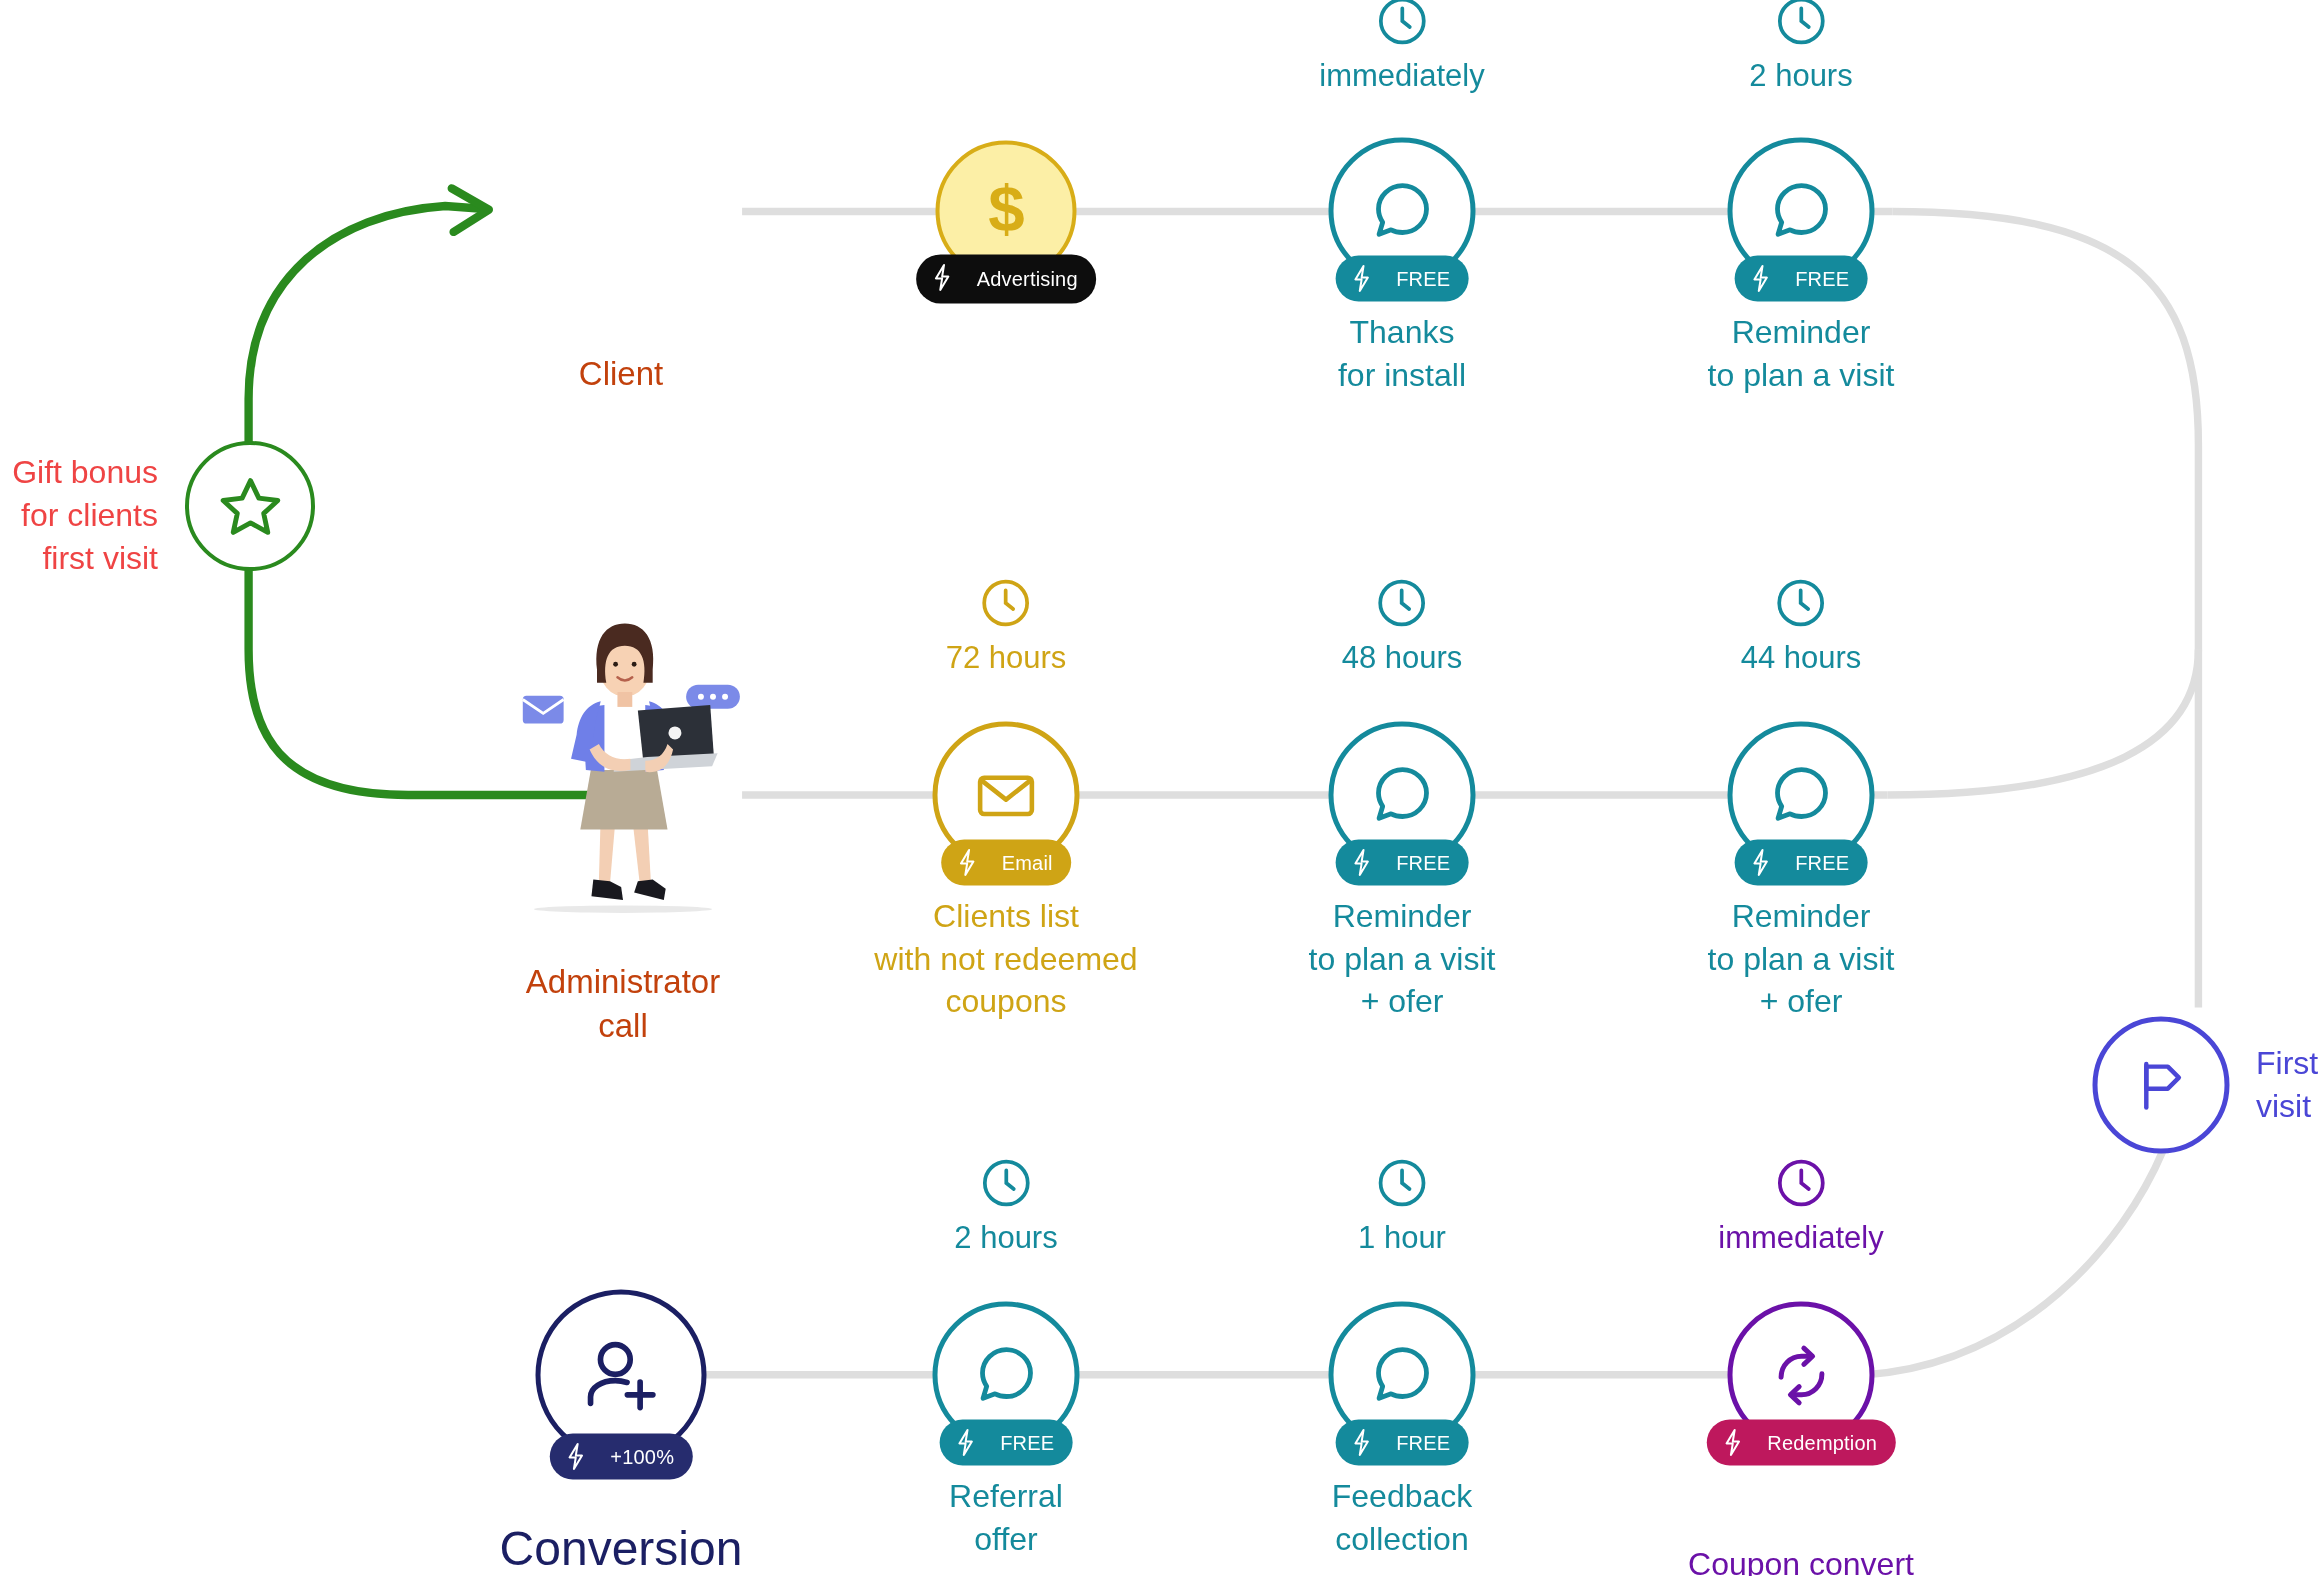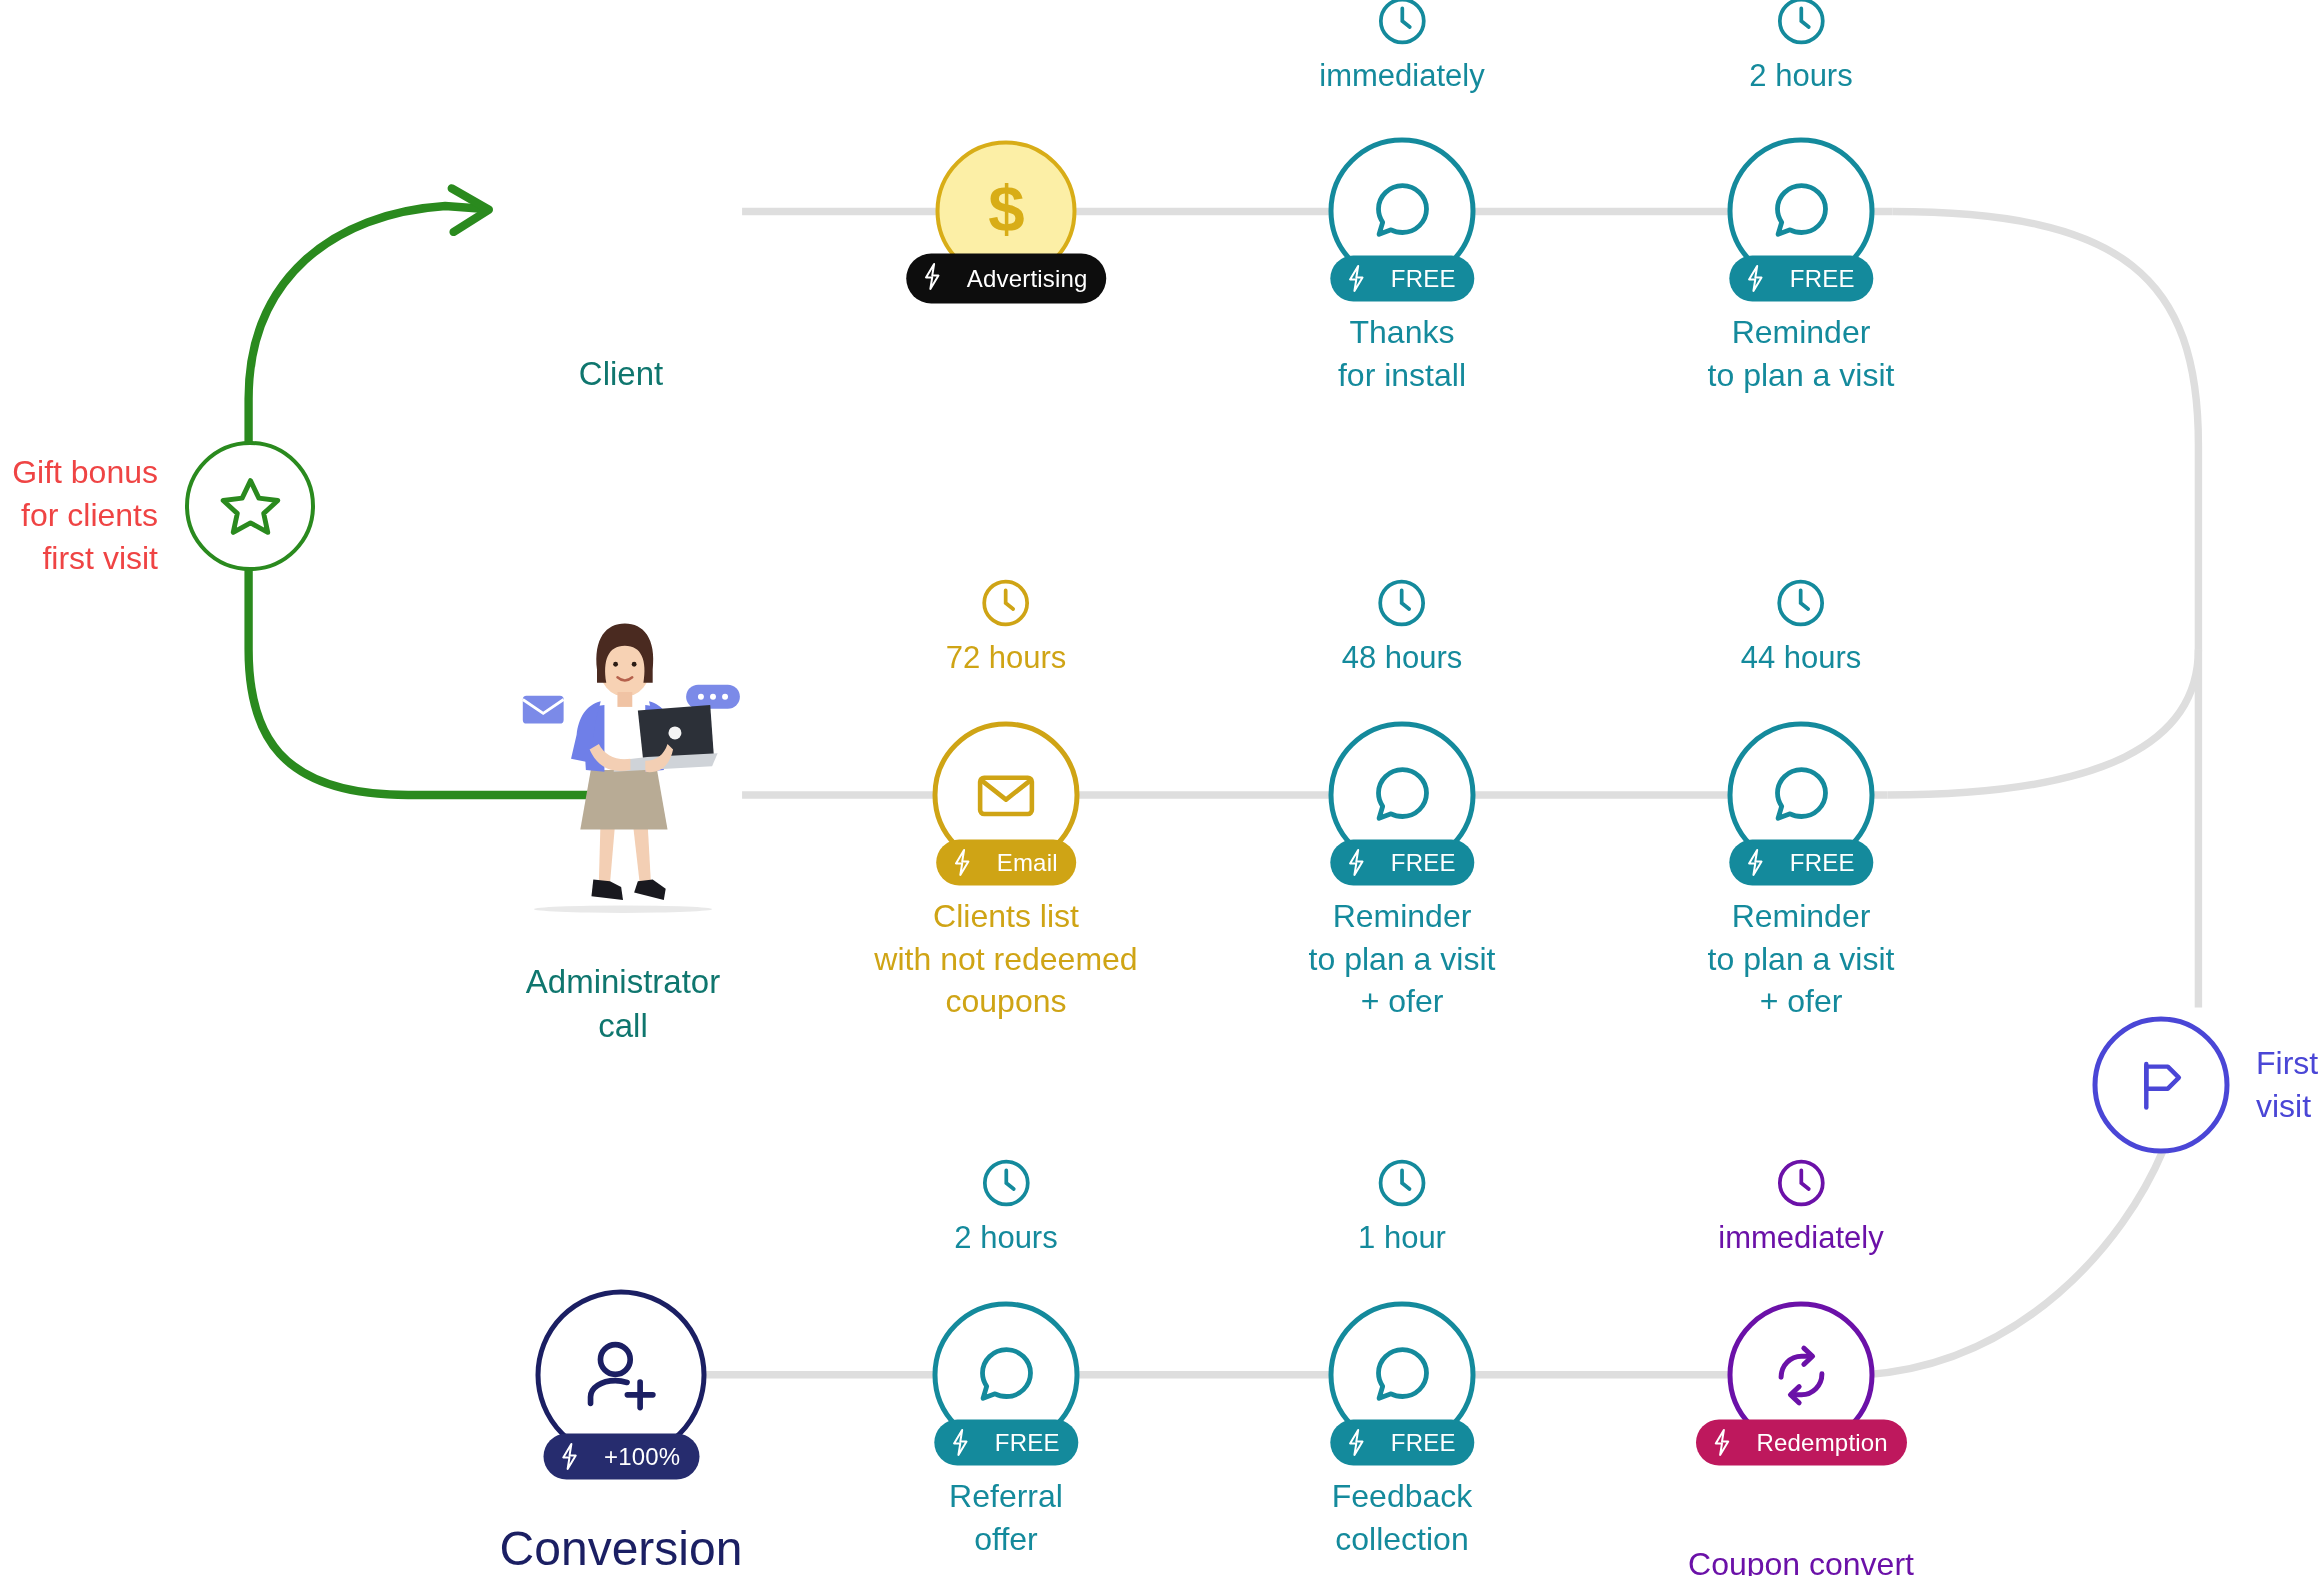--- a/index.html
+++ b/index.html
@@ -32,21 +32,21 @@
   .badge{
     position:absolute;
     left:50%;
     bottom:-22px;
     transform:translateX(-50%);
     display:flex;align-items:center;gap:24px;
     padding:8.3px 18.6px 9.3px 15px;
     border-radius:37px;
     background:#148a9c;
     color:#ffffff;
-    font-size:24px;
+    font-size:20px;
     line-height:1;
     white-space:nowrap;
     letter-spacing:0.2px;
   }
   .badge .bolt{display:block;flex:0 0 auto;}
 
   
   .timer{
     position:absolute;
     transform:translateX(-50%);
@@ -64,21 +64,21 @@
     font-size:32px;
     line-height:1.33;
     white-space:pre-line;
   }
 
   
   .persona-label{
     position:absolute;
     transform:translateX(-50%);
     text-align:center;
-    color:#0f766e;
+    color:#c2410c;
     font-size:33px;
     line-height:1.34;
     white-space:pre-line;
   }
   .big-label{
     position:absolute;
     transform:translateX(-50%);
     text-align:center;
     font-size:48px;
     line-height:1.15;

